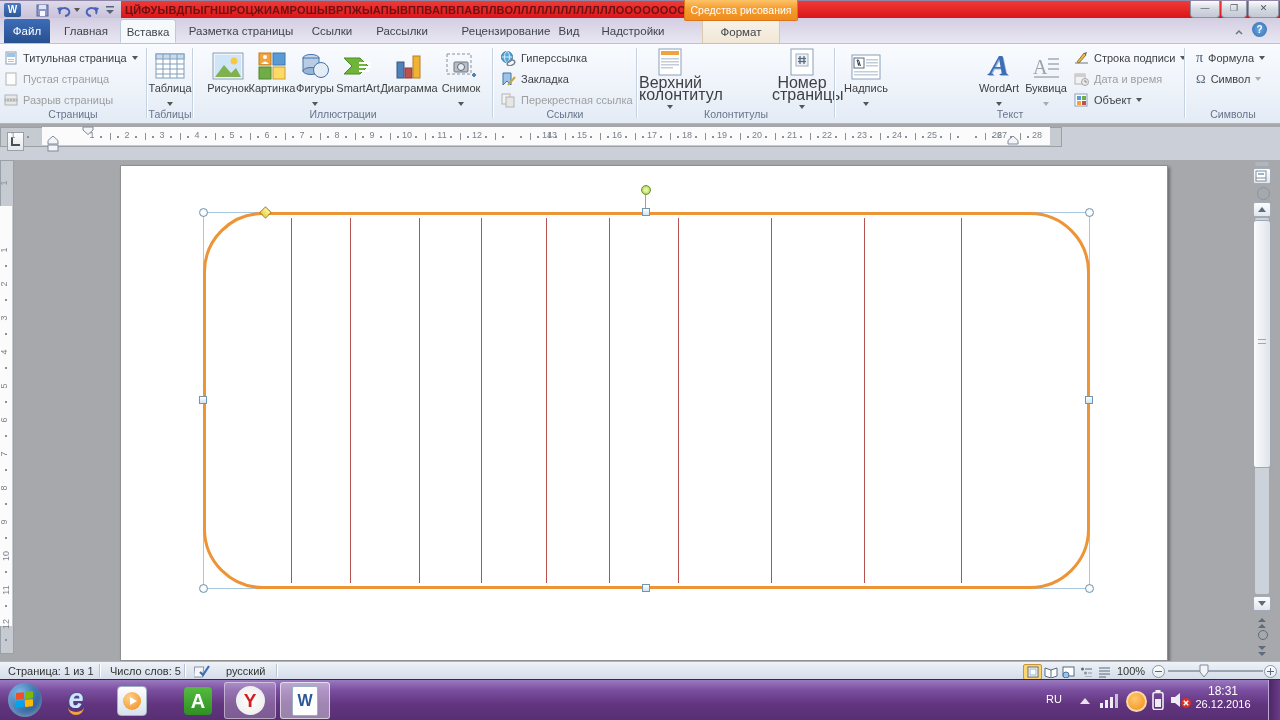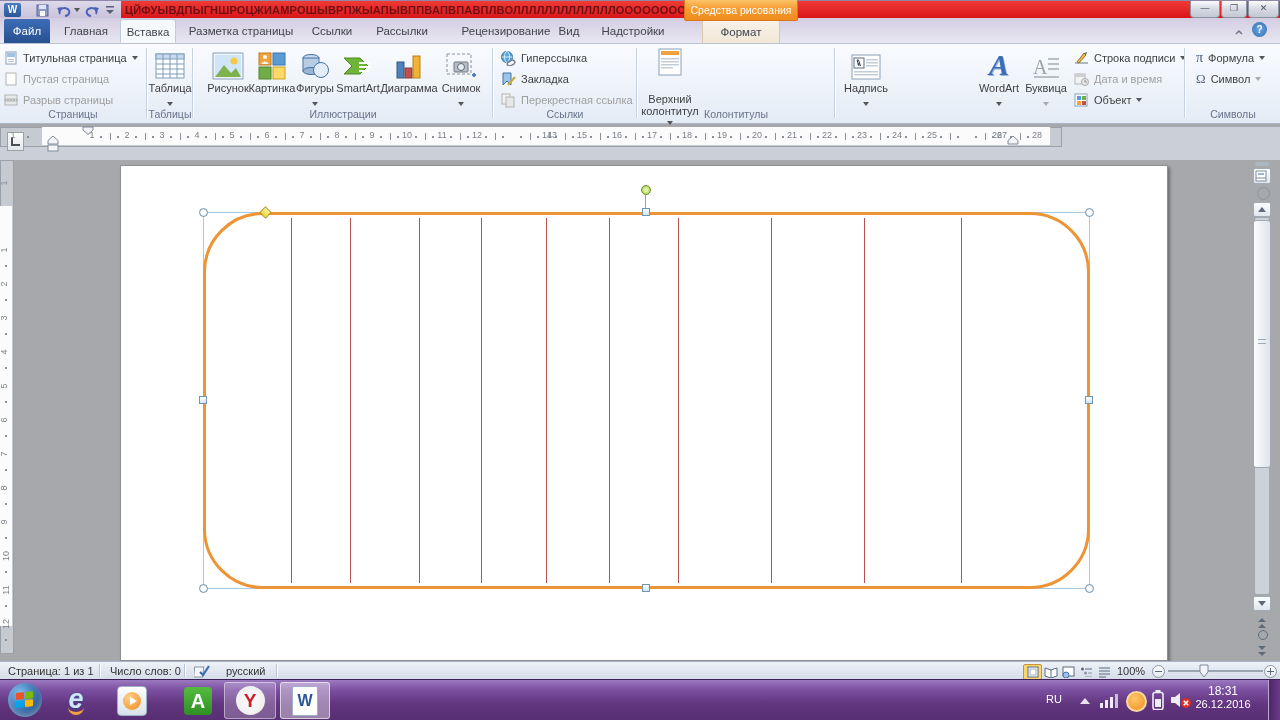--- a/index.html
+++ b/index.html
@@ -24,21 +24,21 @@
   .tab.file{background:linear-gradient(#3d6db8,#27508f);color:#fff;border-radius:2px 2px 0 0}
   .tab.ctx{background:linear-gradient(#f7f2ea,#f1e7d6);border:1px solid #d9c9ae;border-bottom:none;box-sizing:border-box}
   
   #ribbon{left:0;top:44px;width:1280px;height:80px;background:linear-gradient(#f9fbfe,#eef3fa 55%,#e3ebf5);border-bottom:1px solid #aab6c6;box-sizing:border-box}
   .grp{top:0;height:79px}
   .gsep{top:4px;height:70px;width:1px;background:#c7d2e0;border-right:1px solid #fdfefe}
   .grplabel{left:0;right:0;bottom:3px;text-align:center;font-size:10.5px;color:#67748a;position:absolute;white-space:nowrap}
   .sbtn{height:20px;display:flex;align-items:center;gap:5px;font-size:11px;color:#3d3f42;white-space:nowrap}
   .bigbtn{top:2px;height:62px;text-align:center}
   .bigbtn .lbl{font-size:11px;color:#3d3f42;margin-top:2px;line-height:12px;white-space:nowrap}
-  .bigbtn .lbl2{font-size:11px;color:#3d3f42;margin-top:18px;line-height:11.5px;white-space:normal}
+  .bigbtn .lbl2{font-size:16px;color:#3d3f42;margin-top:1px;line-height:11.5px;white-space:normal}
   .icwrap{display:flex;justify-content:center;align-items:flex-end;height:34px}
   
   #rulerband{left:0;top:127px;width:1280px;height:33px;background:#cbd0d8}
   #workspace{left:0;top:160px;width:1280px;height:501px;background:#a6a8ab;overflow:hidden}
   #hruler{left:110px;top:6px;width:1062px;height:20px;background:#c6cad1;border:1px solid #9aa0a8;box-sizing:border-box}
   #hruler .white{position:absolute;left:42px;top:0;width:1008px;height:18px;background:#fbfbfb}
   .rnum{position:absolute;top:3px;font-size:9px;color:#7b818b;transform:translateX(-50%)}
   .rdot{position:absolute;top:9px;width:2px;height:2px;background:#8a9099;transform:translateX(-50%)}
   .rtick{position:absolute;top:6px;width:1px;height:7px;background:#8a9099}
   #vruler{left:6px;top:5px;width:14px;height:494px;background:#c6cad1;border:1px solid #9aa0a8;box-sizing:border-box}
@@ -293,20 +293,33 @@
             <rect x="1" y="1" width="22" height="26" fill="#fff" stroke="#8aa0b8"></rect>
             <rect x="3" y="3" width="18" height="4" fill="#f0a23c"></rect>
             <rect x="3" y="10" width="18" height="1.5" fill="#c3cdd9"></rect>
             <rect x="3" y="13" width="18" height="1.5" fill="#c3cdd9"></rect>
             <rect x="3" y="16" width="18" height="1.5" fill="#c3cdd9"></rect>
             <rect x="3" y="19" width="12" height="1.5" fill="#c3cdd9"></rect>
           </svg>
         </div>
       <div class="lbl2"><span>Верхний колонтитул</span> <span class="car"></span></div>
     </div>
+    <div class="abs bigbtn" style="left:134px;width:60px">
+      <div class="icwrap" style="height:30px">
+          <svg width="24" height="28">
+            <rect x="1" y="1" width="22" height="26" fill="#fff" stroke="#8aa0b8"></rect>
+            <rect x="6" y="6" width="12" height="12" fill="#eef2f7" stroke="#9fb0c4"></rect>
+            <line x1="10" y1="8" x2="10" y2="16" stroke="#5a6a7e" stroke-width="1.3"></line>
+            <line x1="14" y1="8" x2="14" y2="16" stroke="#5a6a7e" stroke-width="1.3"></line>
+            <line x1="8" y1="10.5" x2="16" y2="10.5" stroke="#5a6a7e" stroke-width="1.3"></line>
+            <line x1="8" y1="13.5" x2="16" y2="13.5" stroke="#5a6a7e" stroke-width="1.3"></line>
+          </svg>
+        </div>
+      <div class="lbl2"><span>Номер страницы</span> <span class="car"></span></div>
+    </div>
     <div class="grplabel">Колонтитулы</div>
   </div>
   <div class="abs gsep" style="left:834px"></div>
 
   <div class="abs grp" style="left:836px;width:348px">
     <div class="abs bigbtn" style="left:6px;width:48px">
       <div class="icwrap">
           <svg width="30" height="26">
             <rect x="1" y="1" width="28" height="24" fill="#fff" stroke="#8aa0b8"></rect>
             <rect x="3" y="4" width="10" height="10" fill="none" stroke="#5a6a7e"></rect>
@@ -364,20 +377,21 @@
       <svg width="15" height="14">
           <rect x="1" y="1" width="12" height="12" fill="#fff" stroke="#8aa0b8"></rect>
           <rect x="3" y="3" width="4" height="4" fill="#5b9bd5"></rect>
           <rect x="8" y="3" width="4" height="4" fill="#70ad47"></rect>
           <rect x="3" y="8" width="4" height="4" fill="#f2a33c"></rect>
           <rect x="8" y="8" width="4" height="4" fill="#c0504d"></rect>
         </svg>
       <span>Объект</span>
         <span class="car"></span>
     </div>
+    <div class="grplabel">Текст</div>
   </div>
   <div class="abs gsep" style="left:1184px"></div>
 
   <div class="abs grp" style="left:1186px;width:94px">
     <div class="abs sbtn" style="left:10px;top:4px">
       <span style="font-size:14px;color:#3f5a7d;font-family:'Liberation Serif',serif">π</span>
       <span>Формула</span>
         <span class="car"></span>
     </div>
     <div class="abs sbtn" style="left:10px;top:25px">
@@ -608,21 +622,21 @@
   <div class="abs" style="left:1258px;top:470px;width:8px;height:8px;border:1.5px solid #5f6b7a;border-radius:50%"></div>
   <div class="abs" style="left:1257px;top:483px"><svg width="10" height="12">
         <path d="M1 1 L9 1 L5 5 Z" fill="#5f6b7a"></path>
         <path d="M1 7 L9 7 L5 11 Z" fill="#5f6b7a"></path>
       </svg></div>
 </div>
 
 <div id="statusbar" class="abs">
   <span class="abs" style="left:8px;top:3px">Страница: 1 из 1</span>
   <div class="abs sdiv" style="left:99px"></div>
-  <span class="abs" style="left:110px;top:3px">Число слов: 0</span>
+  <span class="abs" style="left:110px;top:3px">Число слов: 5</span>
   <div class="abs sdiv" style="left:184px"></div>
   <span class="abs" style="left:194px;top:2px">
     <svg width="16" height="14">
         <rect x="1" y="3" width="9" height="10" fill="#f4f6f9" stroke="#8a94a2" transform="skewX(-6)"></rect>
         <path d="M6 8 L9 11 L15 2" fill="none" stroke="#3a6eb5" stroke-width="2.2"></path>
       </svg>
   </span>
   <span class="abs" style="left:226px;top:3px">русский</span>
   <div class="abs sdiv" style="left:276px"></div>
 

